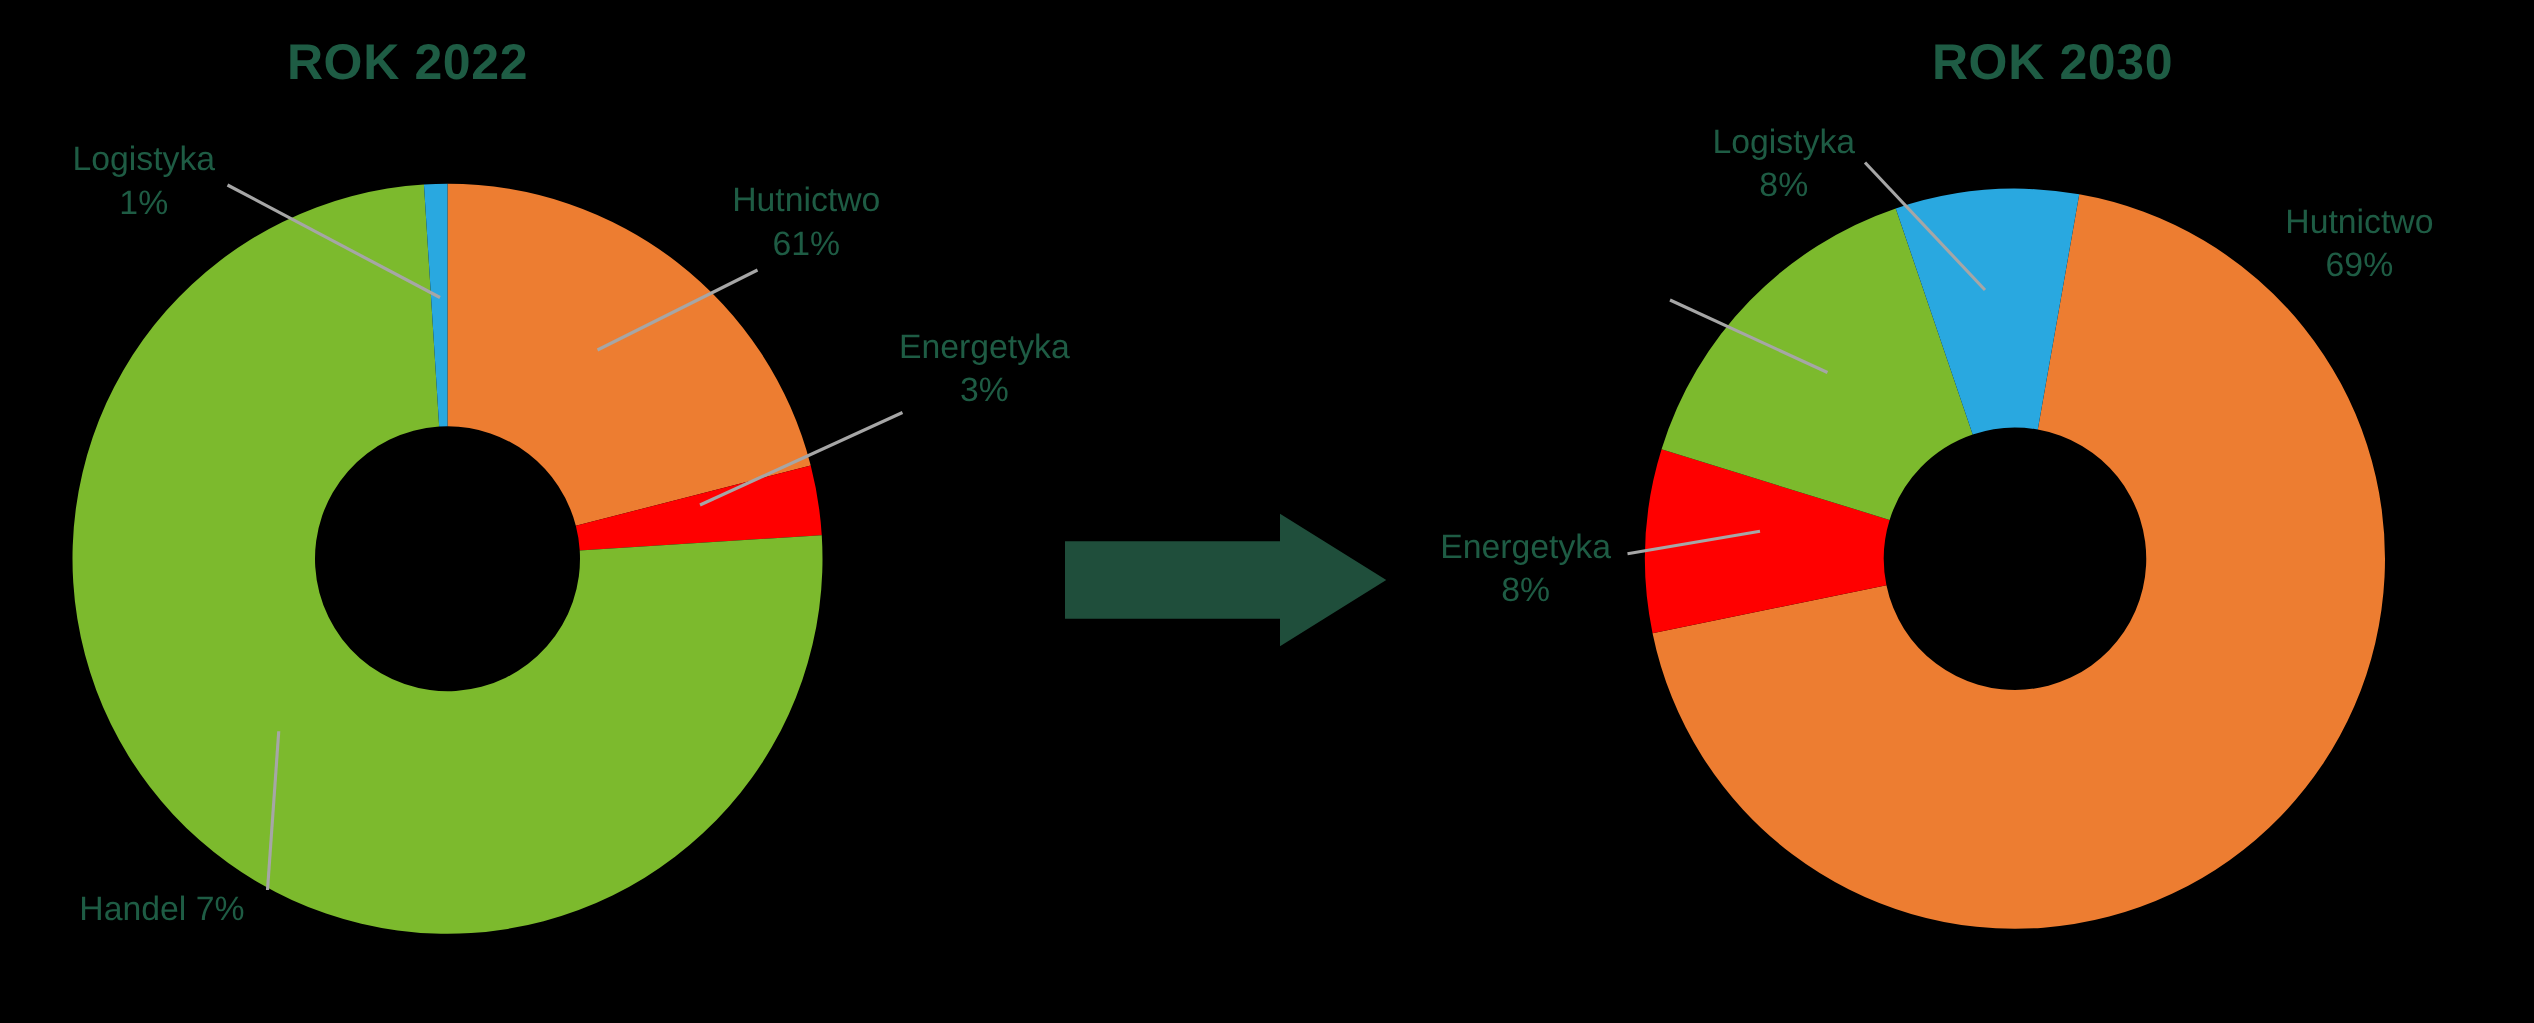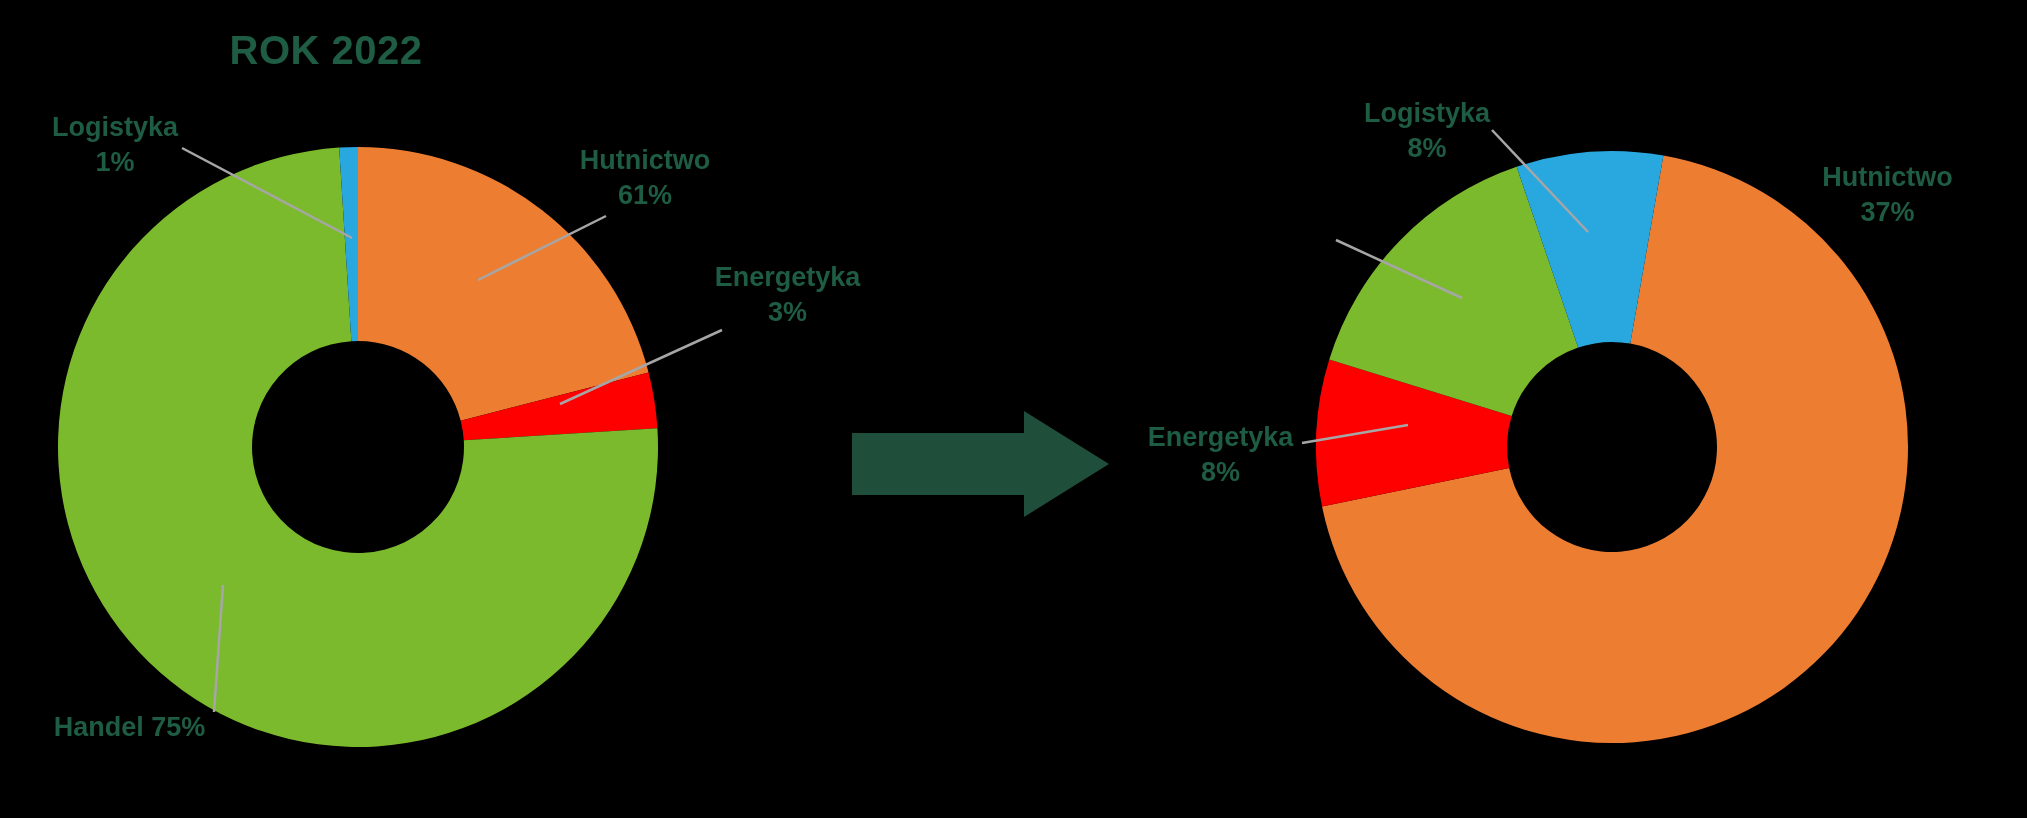--- a/index.html
+++ b/index.html
@@ -28,21 +28,21 @@
     color: var(--heading, #1E5C44);
     font-size: 40px;
     font-weight: 700;
     letter-spacing: 0.5px;
     white-space: nowrap;
   }
   .callout {
     position: absolute;
     color: var(--label, #1E5C44);
     font-size: 27px;
-    font-weight: 700;
+    font-weight: 400;
     line-height: 1.28;
     text-align: center;
   }
   .leader {
     stroke: var(--leader_line, #A6A6A6);
     stroke-width: 2.5;
     fill: none;
   }
   .arrow {
     fill: var(--arrow, #1F4E3B);
@@ -76,44 +76,45 @@
       <line class="leader" x1="214" y1="712" x2="223" y2="585"></line>
       <line class="leader" x1="1492" y1="130" x2="1588" y2="232"></line>
       <line class="leader" x1="1336" y1="240" x2="1462" y2="298"></line>
       <line class="leader" x1="1302" y1="443" x2="1408" y2="425"></line>
     </g>
 
     <polygon class="arrow" points="852,433 1024,433 1024,411 1109,464 1024,517 1024,495 852,495"></polygon>
   </svg>
 
   <div class="chart-title" style="left:326px">ROK 2022</div>
+  <div class="chart-title" style="left:1642px">ROK 2030</div>
 
   <div class="callout" style="left:40px;top:110px;width:150px">
     <div>Logistyka</div>
     <div>1%</div>
   </div>
   <div class="callout" style="left:565px;top:143px;width:160px">
     <div>Hutnictwo</div>
     <div>61%</div>
   </div>
   <div class="callout" style="left:700px;top:260px;width:175px">
     <div>Energetyka</div>
     <div>3%</div>
   </div>
   <div class="callout" style="left:42px;top:710px;width:175px">
-    <div>Handel 75%</div>
+    <div>Handel 7%</div>
     <div></div>
   </div>
 
   <div class="callout" style="left:1352px;top:96px;width:150px">
     <div>Logistyka</div>
     <div>8%</div>
   </div>
   <div class="callout" style="left:1800px;top:160px;width:175px">
     <div>Hutnictwo</div>
-    <div>37%</div>
+    <div>69%</div>
   </div>
   <div class="callout" style="left:1138px;top:420px;width:165px">
     <div>Energetyka</div>
     <div>8%</div>
   </div>
 
 </div>
 
 </body></html>

